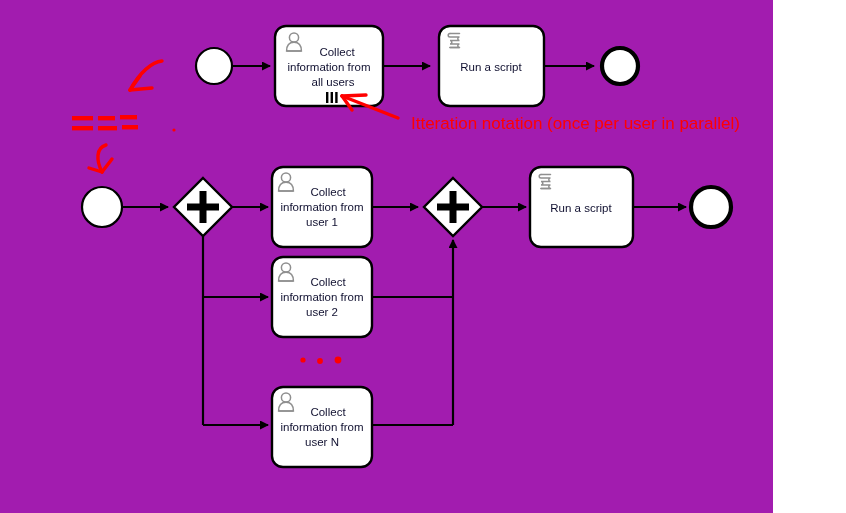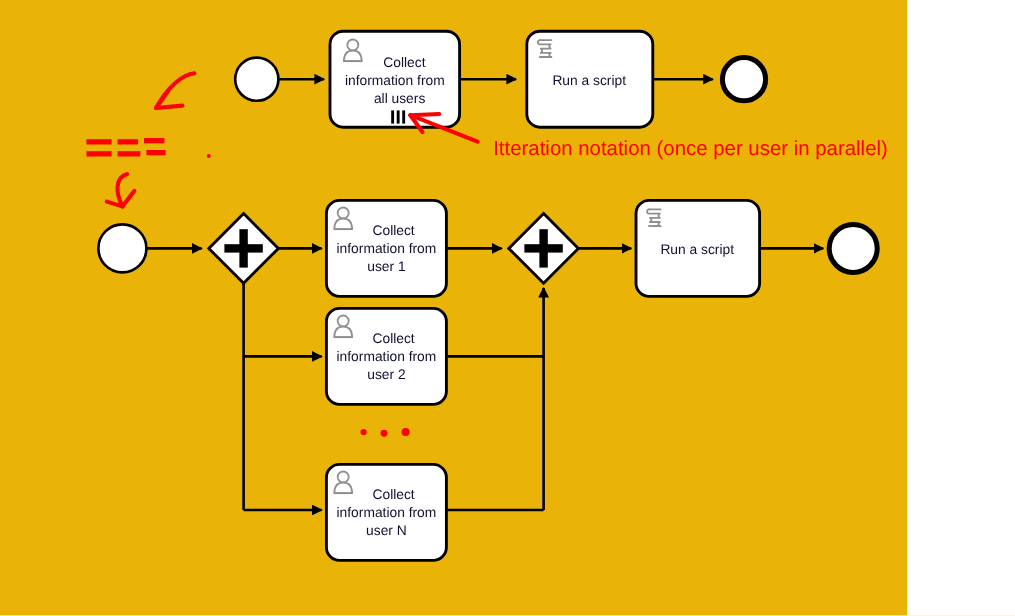--- a/index.html
+++ b/index.html
@@ -7,22 +7,23 @@
     padding: 0;
     background: #ffffff;
   }
   body {
     font-family: "Liberation Sans", sans-serif;
   }
   #canvas {
     position: relative;
     width: 756px;
     height: 513px;
-    background: #eab308;
+    background: #a21caf;
     overflow: hidden;
+    padding-left: 17px;
   }
   #diagram-svg {
     position: absolute;
     left: 0;
     top: 0;
   }
   .task-label {
     font-family: "Liberation Sans", sans-serif;
     font-size: 11.5px;
     fill: #101030;

